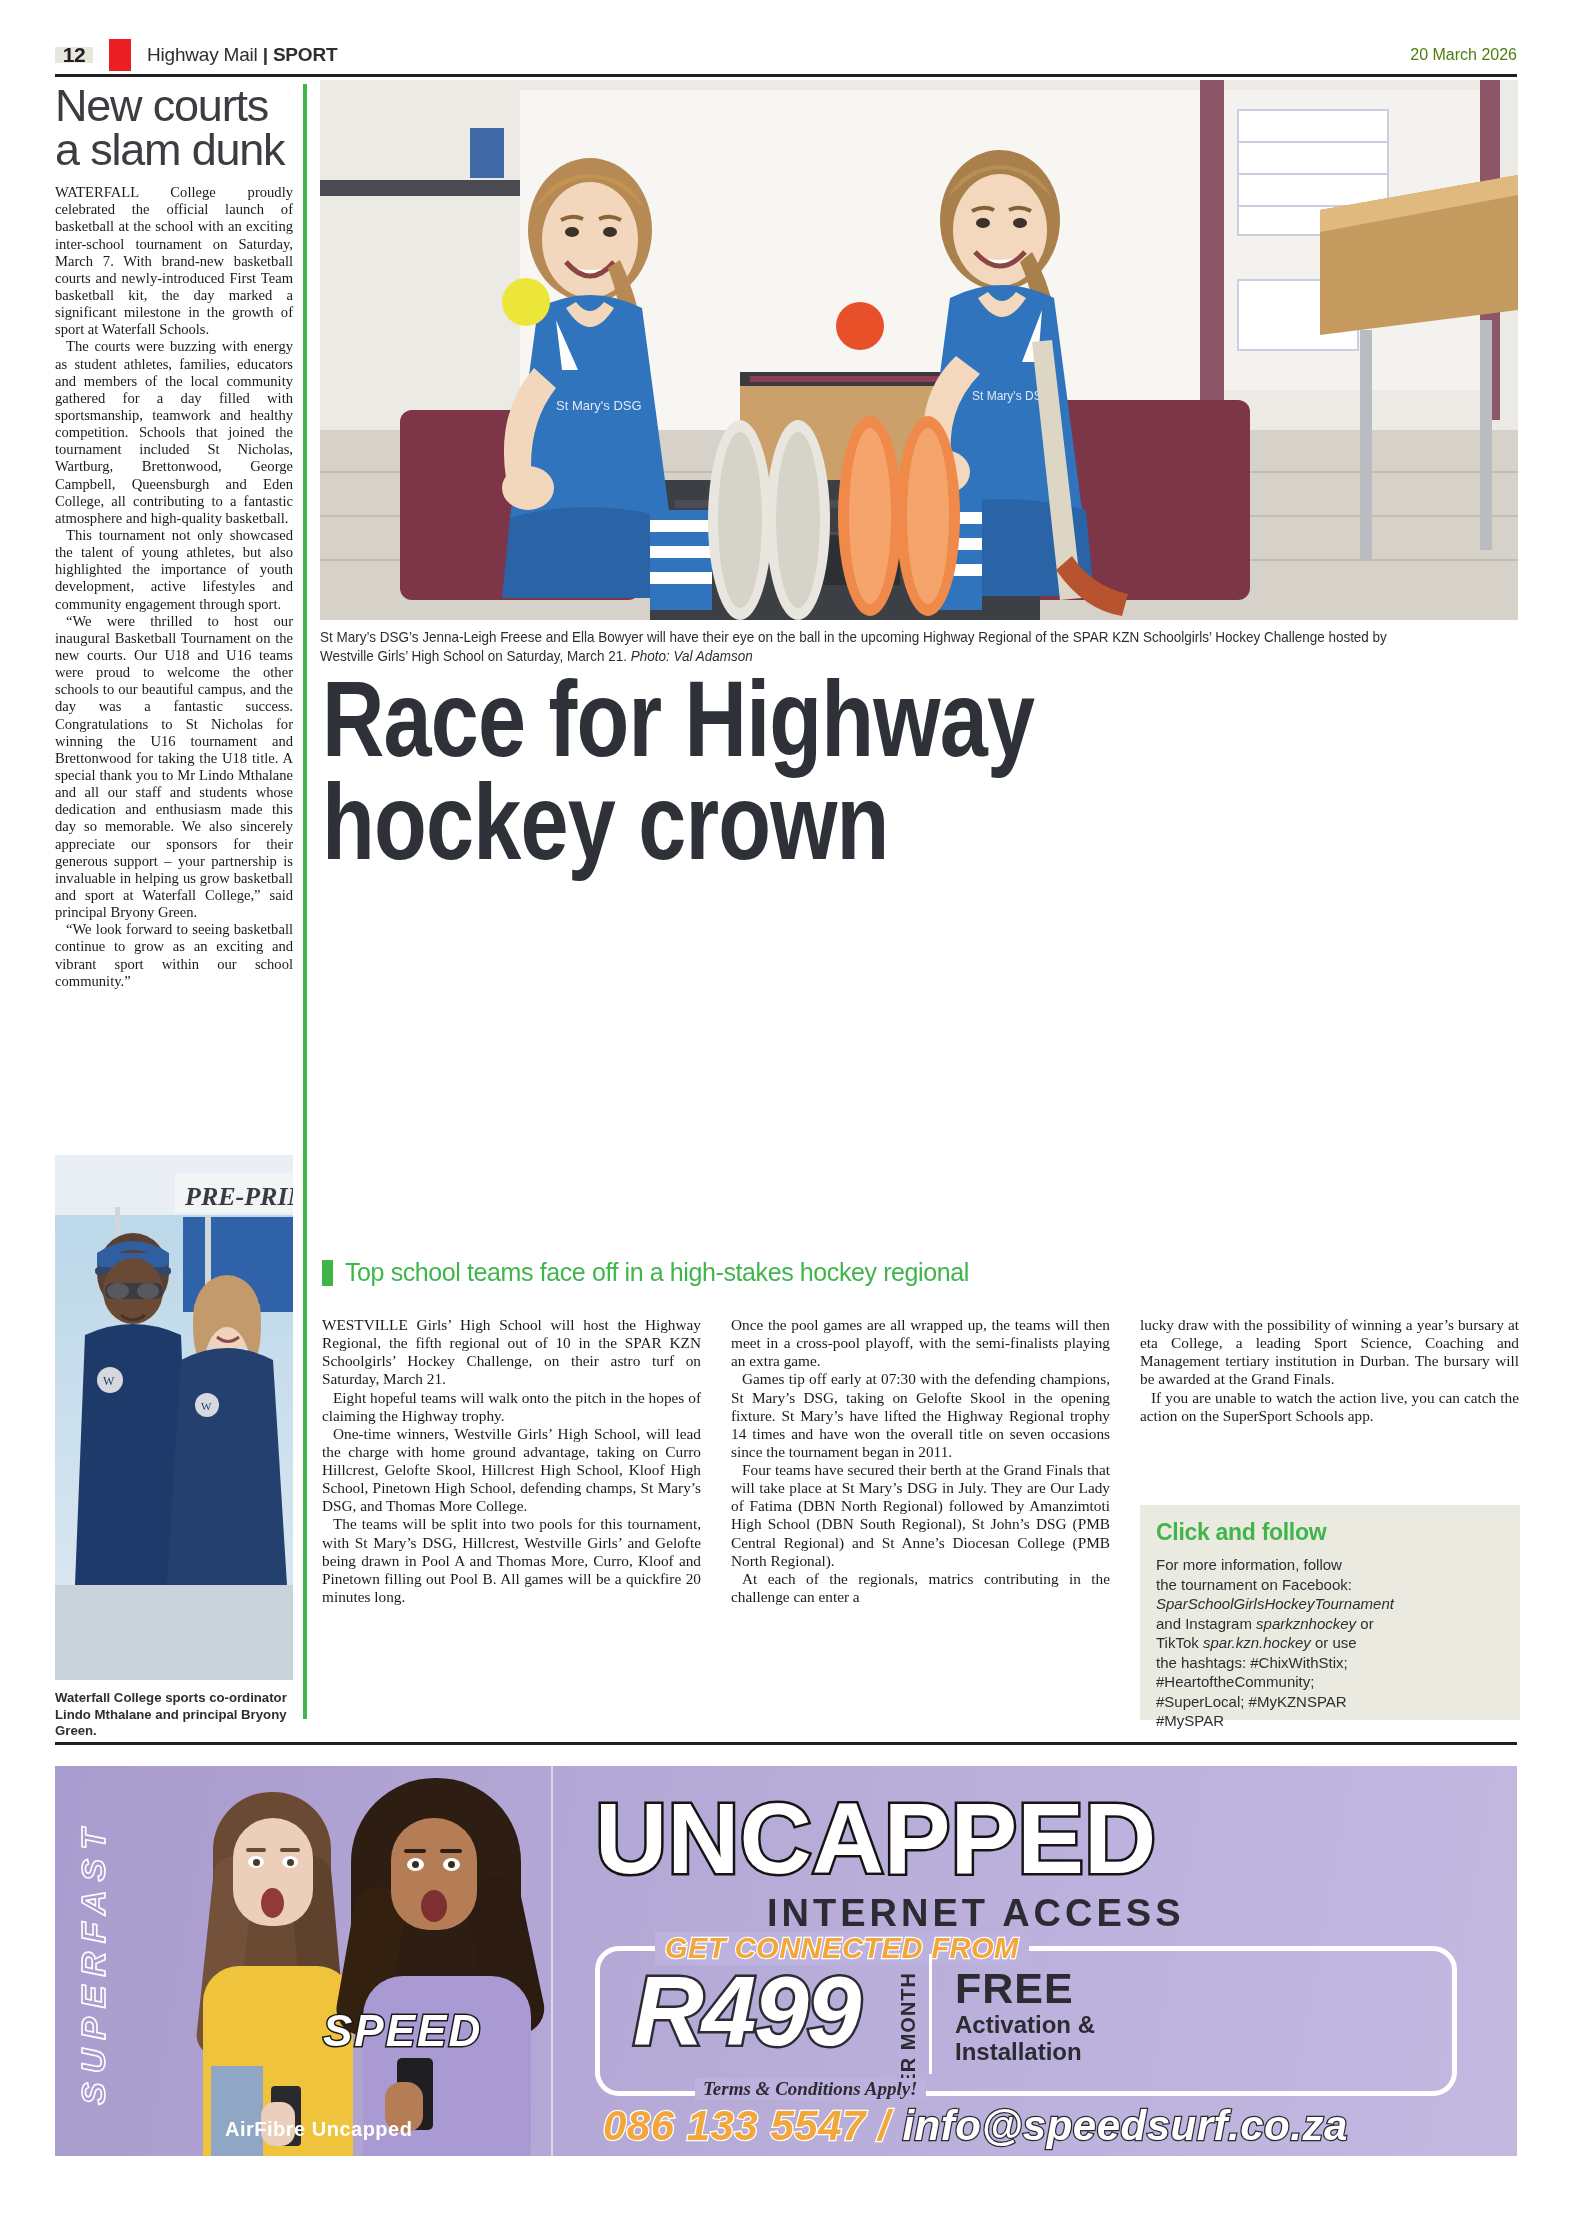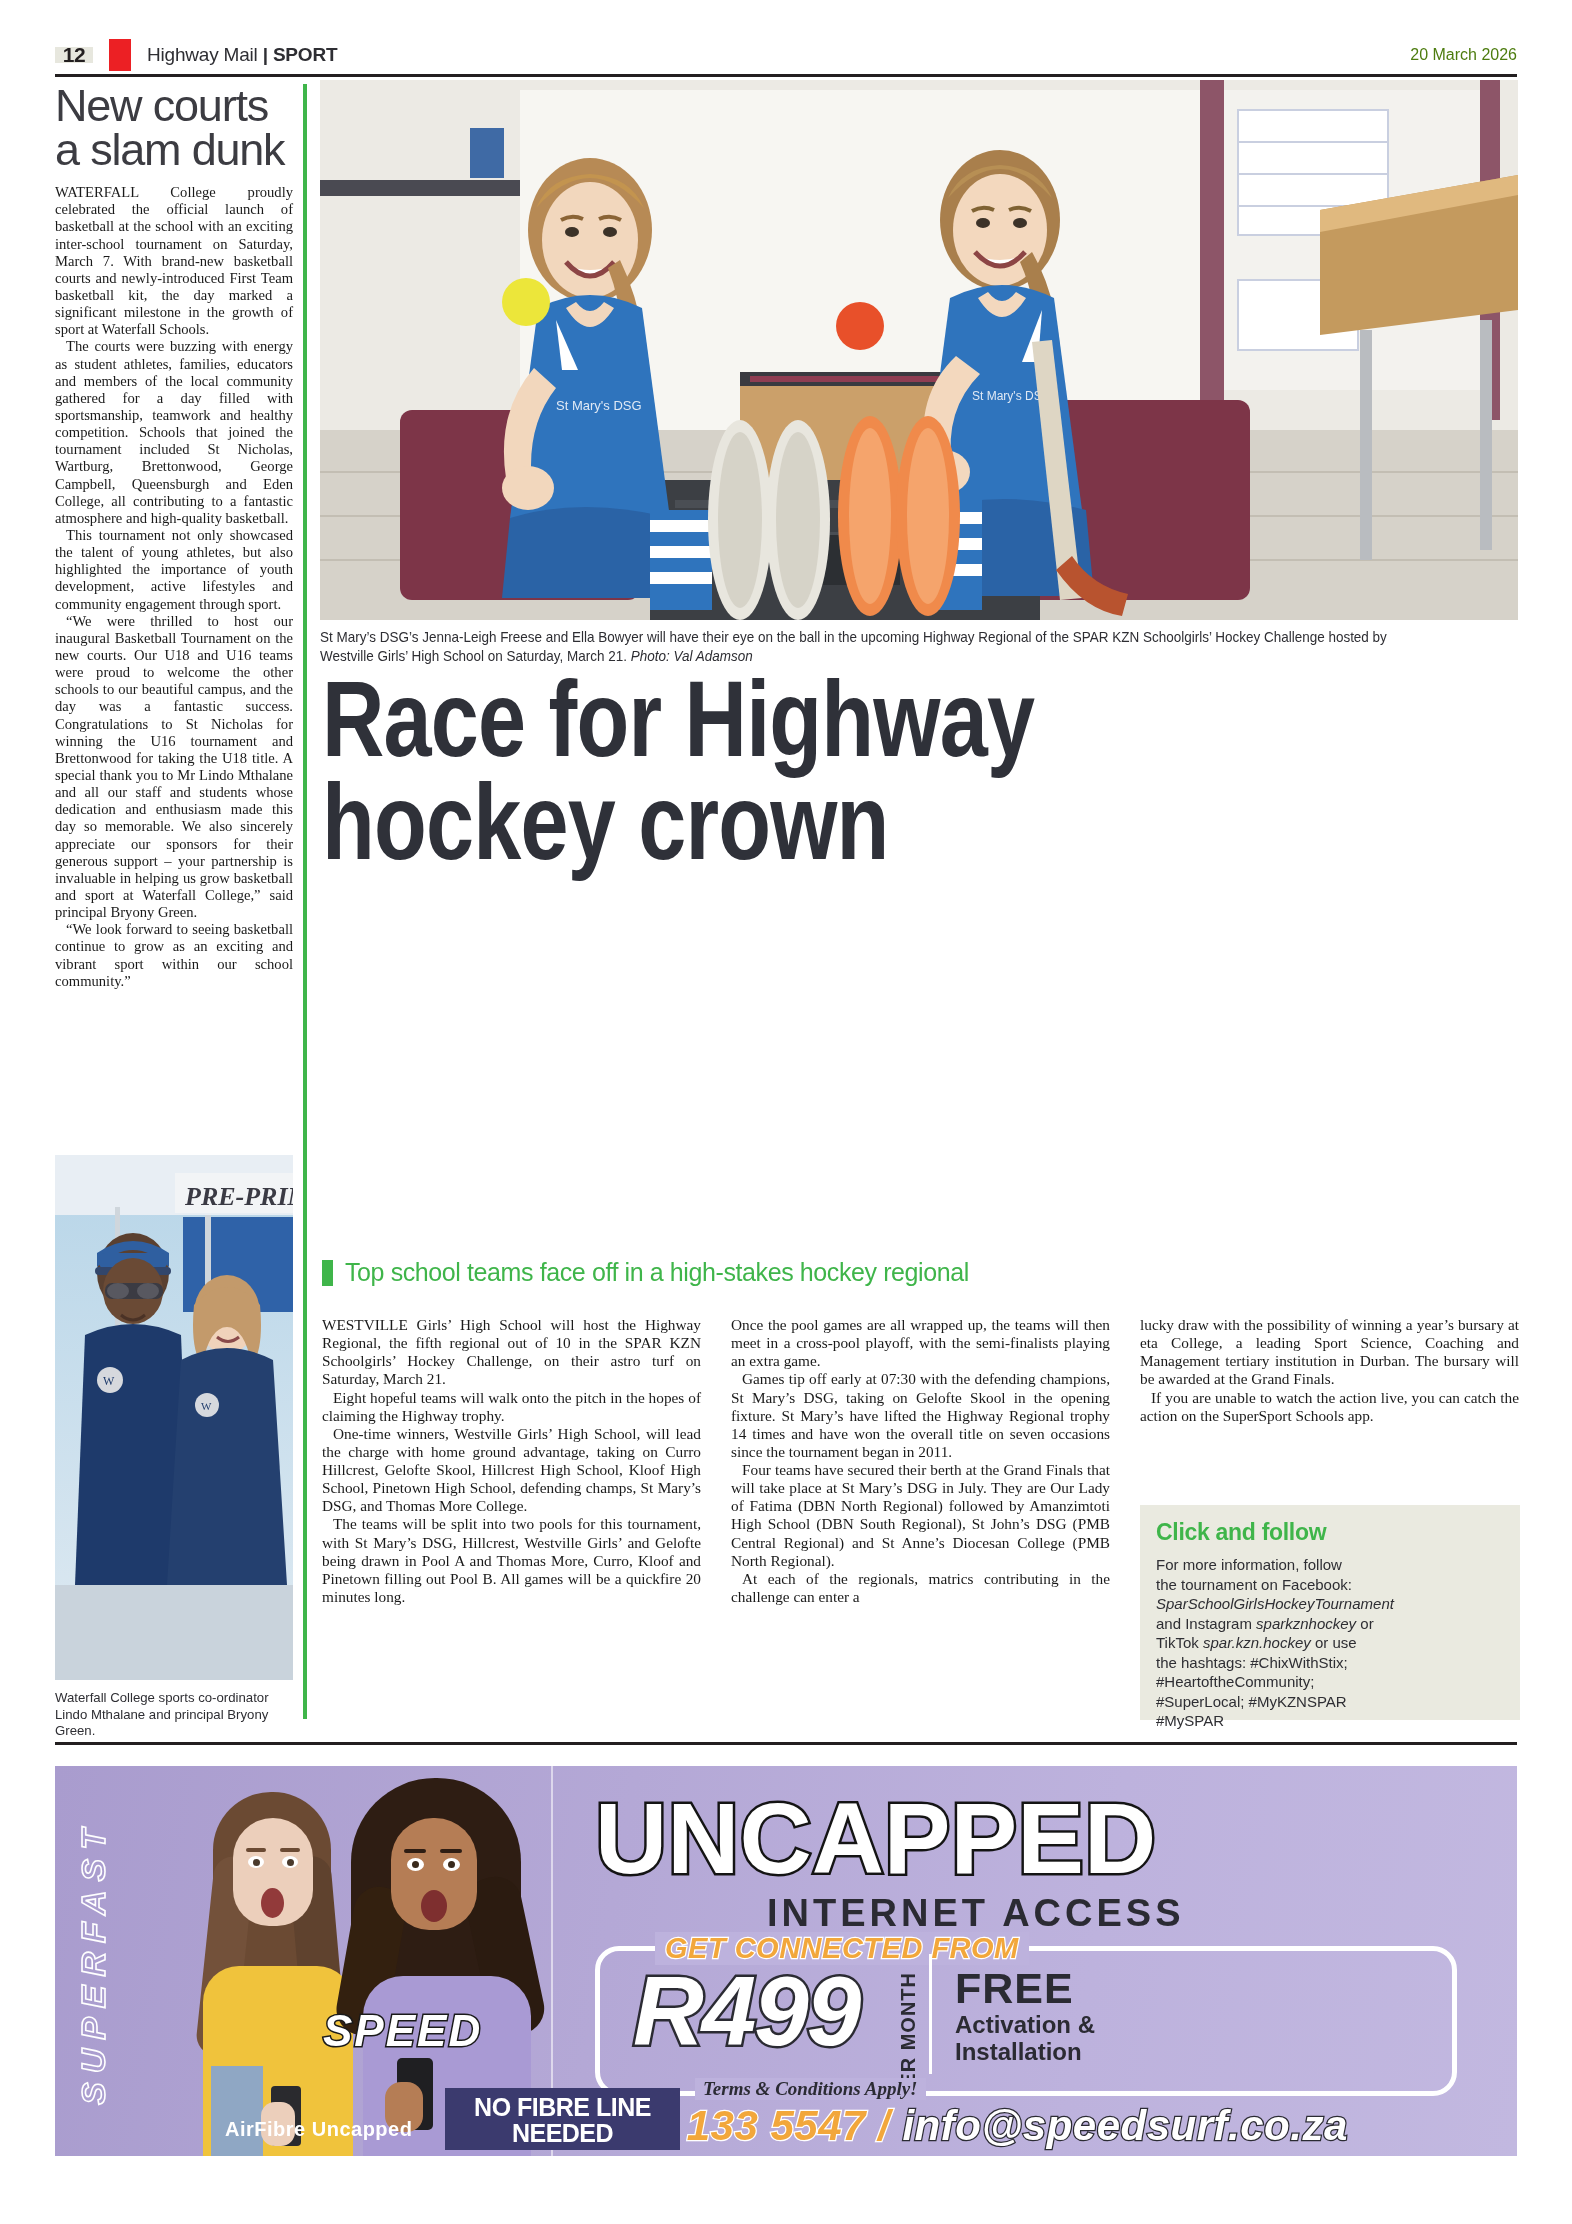--- a/index.html
+++ b/index.html
@@ -90,20 +90,21 @@
     background: #9fc4dd;
   }
   .left-caption {
     position: absolute;
     left: 55px; top: 1690px;
     width: 240px;
     font-family: "Liberation Sans", sans-serif;
     font-size: 13.2px;
     line-height: 1.25;
     color: #2e2e33;
+    font-weight: bold;
   }
 
   
   .green-divider {
     position: absolute;
     left: 303px; top: 84px;
     width: 4px; height: 1635px;
     background: #3fb54a;
   }
 
@@ -724,24 +725,20 @@
     <div class="g2-eye-r"></div>
     <div class="g2-eye-rp"></div>
     <div class="g2-mouth"></div>
     <div class="g2-shirt"></div>
     <div class="g2-phone"></div>
     <div class="g2-hand"></div>
   </div>
 
   <div class="logo-speed">SPEED</div>
   <div class="logo-sub">AirFibre Uncapped</div>
-  <div class="nofibre" id="nofibre">
-      <div>NO FIBRE LINE</div>
-      <div>NEEDED</div>
-    </div>
 
   <div class="ad-divider"></div>
 
   <div class="uncapped">UNCAPPED</div>
   <div class="internet-access">INTERNET ACCESS</div>
 
   <div class="price-frame"></div>
   <div class="getconnected">GET CONNECTED FROM</div>
   <div class="price">R499</div>
   <div class="permonth">PER MONTH</div>

